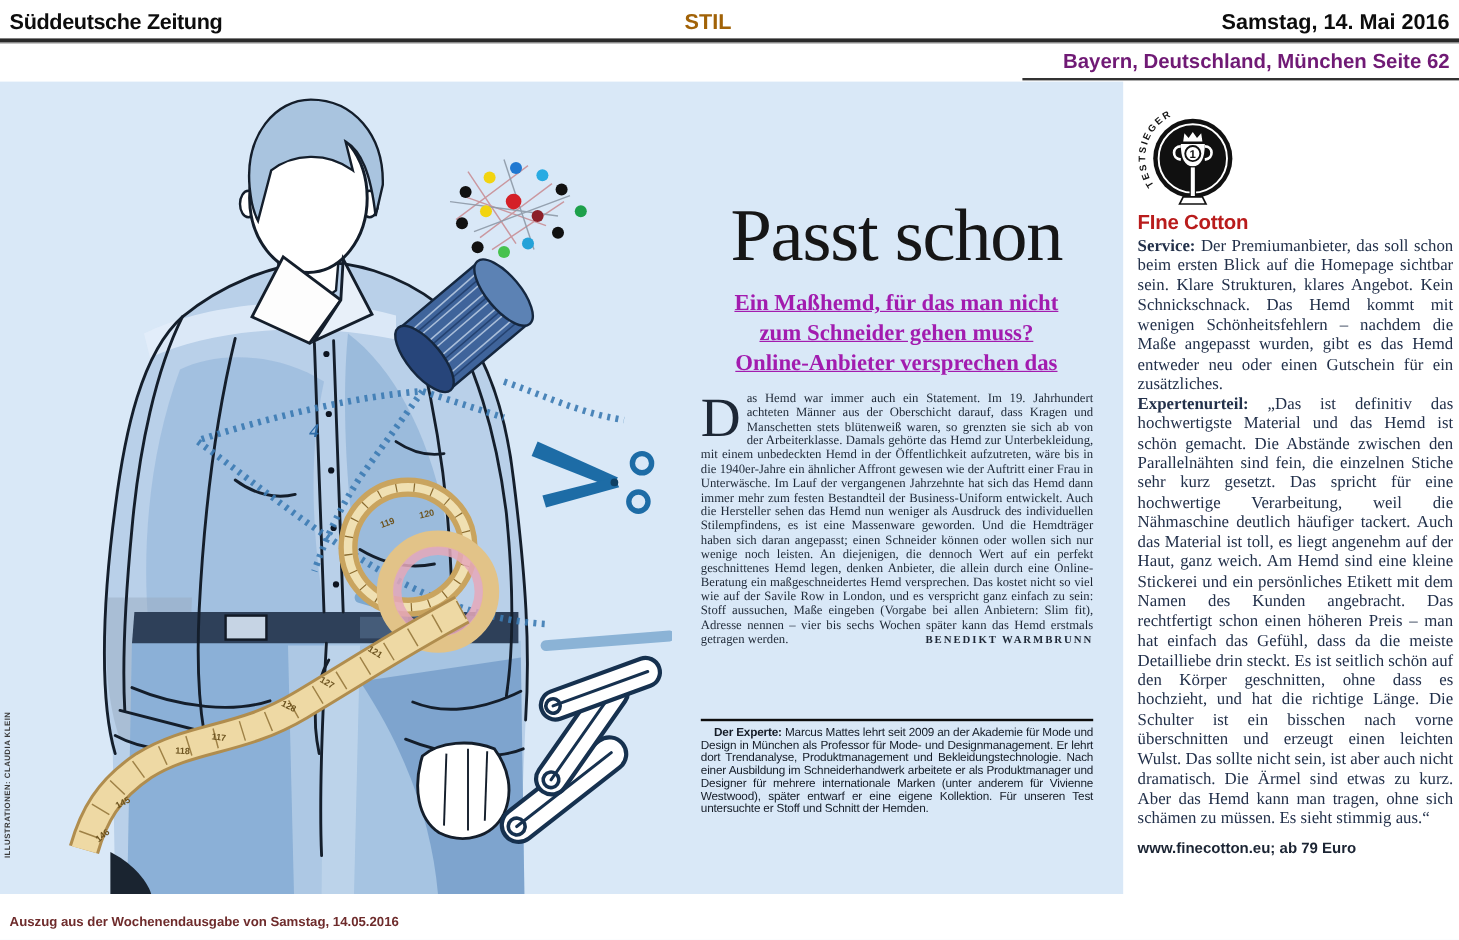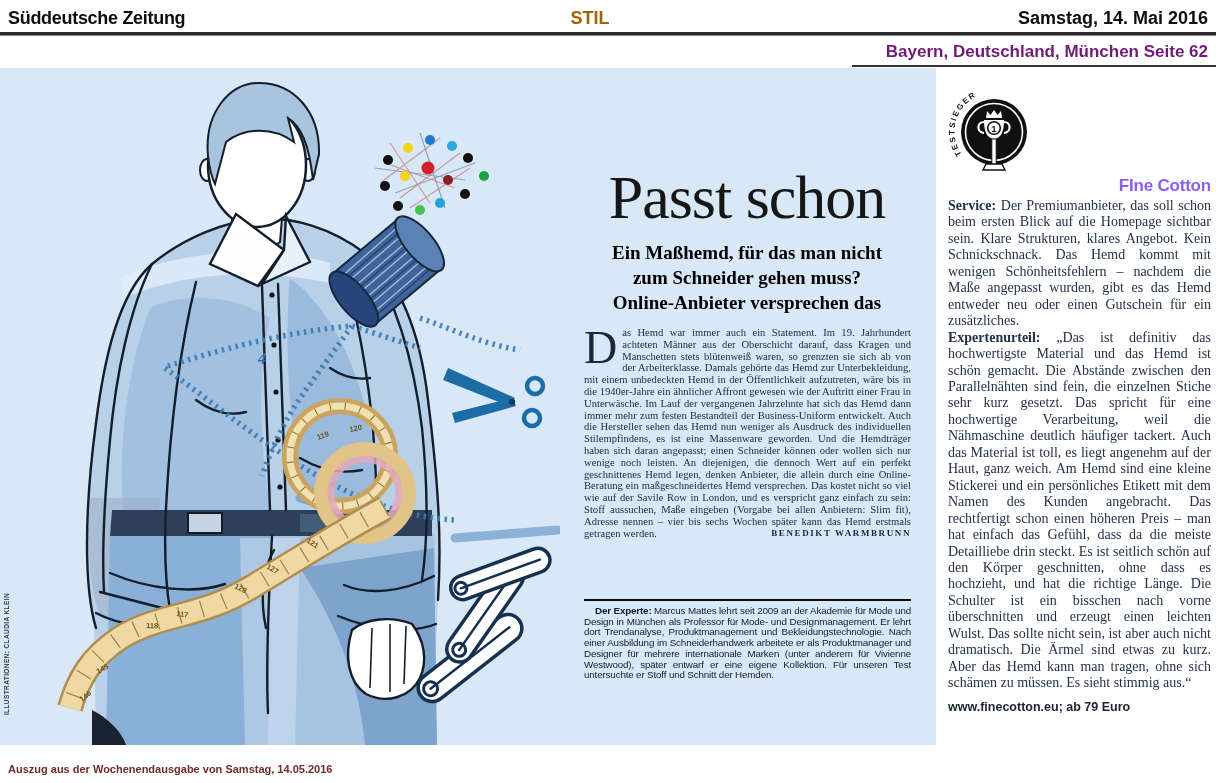--- a/index.html
+++ b/index.html
@@ -16,37 +16,37 @@
 
   
   .panel { position:absolute; left:0; top:68px; width:936px; height:677px; background:#d9e8f7; }
   .illu  { position:absolute; left:0; top:0; width:560px; height:677px; }
   .illu-credit { position:absolute; left:3px; bottom:30px; writing-mode:vertical-rl; transform:rotate(180deg);
                  font:700 6.5px "Liberation Sans",sans-serif; color:#3c3c3c; letter-spacing:0.4px; }
 
   .headline { position:absolute; left:558px; top:94px; width:378px; text-align:center;
               font:400 62px/70px "Liberation Serif",serif; color:#161616; letter-spacing:-1px; }
   .subtitle { position:absolute; left:562px; top:172px; width:370px; text-align:center;
-              font:700 19px/25px "Liberation Serif",serif; color:#000000; }
+              font:700 19px/25px "Liberation Serif",serif; color:#a21caf;text-decoration:underline; }
 
   .body-col { position:absolute; left:584px; top:259px; width:327px; text-align:justify;
               font:400 10.6px/11.8px "Liberation Serif",serif; color:#1d2735; hyphens:auto; -webkit-hyphens:auto; }
   .dropcap  { float:left; font:400 46px/37px "Liberation Serif",serif; color:#1d2735; margin:2px 5px 0 0; }
   .byline-row { position:relative; text-align:right; margin-top:-11.8px;
                 font:700 9px/11.8px "Liberation Serif",serif; letter-spacing:1.6px; color:#1d2735; }
 
   .expert-box { position:absolute; left:584px; top:531px; width:327px; border-top:2.5px solid #0d0d0d; padding-top:5px;
                 text-align:justify; font:400 9.8px/10.7px "Liberation Sans",sans-serif; color:#141b26; letter-spacing:-0.15px;
                 hyphens:auto; -webkit-hyphens:auto; }
   .expert-label { font-weight:700;padding-left:11px; }
 
   
   .review { position:absolute; left:948px; top:68px; width:263px; height:677px; }
   .badge  { display:block; margin-top:18px; width:86px; height:88px; }
-  .brand  { margin-top:2px; font:700 17px/20px "Liberation Sans",sans-serif; color:#8b5cf6; letter-spacing:-0.2px;text-align:right; }
+  .brand  { margin-top:2px; font:700 17px/20px "Liberation Sans",sans-serif; color:#b91c1c; letter-spacing:-0.2px; }
   .review-text { margin-top:2px; text-align:justify; font:400 14px/16.45px "Liberation Serif",serif; color:#22304a;
                  hyphens:auto; -webkit-hyphens:auto; }
   .review-label { font-weight:700; }
   .website { position:absolute; left:0; top:632px; font:700 12.5px/15px "Liberation Sans",sans-serif; color:#1b2433; }
 
   .footer { position:absolute; left:8px; top:763px; font:700 11px/13px "Liberation Sans",sans-serif; color:#6e2b2b; }
 </style>
 </head>
 <body>
 

